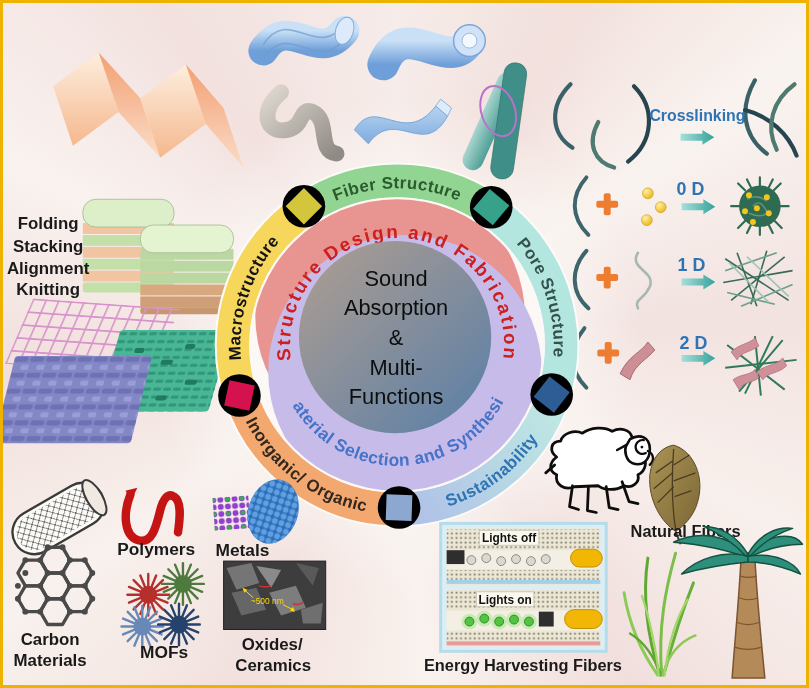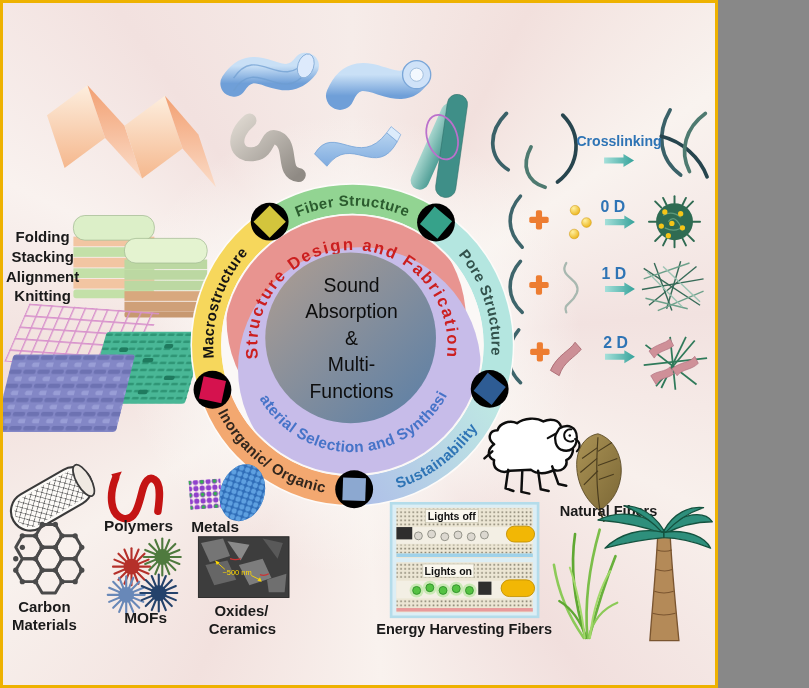--- a/index.html
+++ b/index.html
@@ -1,17 +1,17 @@
 <!DOCTYPE html>
 <html><head>
 <meta charset="utf-8">
 <style>
   html,body{margin:0;padding:0;background:#888;}
   .stage{
-    position:relative;width:718px;height:688px;box-sizing:border-box;
+    position:relative;width:809px;height:688px;box-sizing:border-box;
     border:3px solid #eeb200;overflow:hidden;
     background:
       radial-gradient(circle at 49% 50%, #faf6f3 0 26%, rgba(250,246,243,0) 46%),
       conic-gradient(from 0deg at 49% 50%,
         #f6ece9 0deg,#f2e0dd 28deg,#f9f3ef 55deg,#f2e2e0 85deg,#f8f0ec 115deg,
         #f1dfdd 145deg,#f9f2ee 175deg,#f2e1de 205deg,#f8f1ed 235deg,#f1dfdc 265deg,
         #f9f2ef 295deg,#f2e1df 325deg,#f6ece9 360deg);
     font-family:"Liberation Sans",sans-serif;
   }
   svg text{font-family:"Liberation Sans",sans-serif;}

